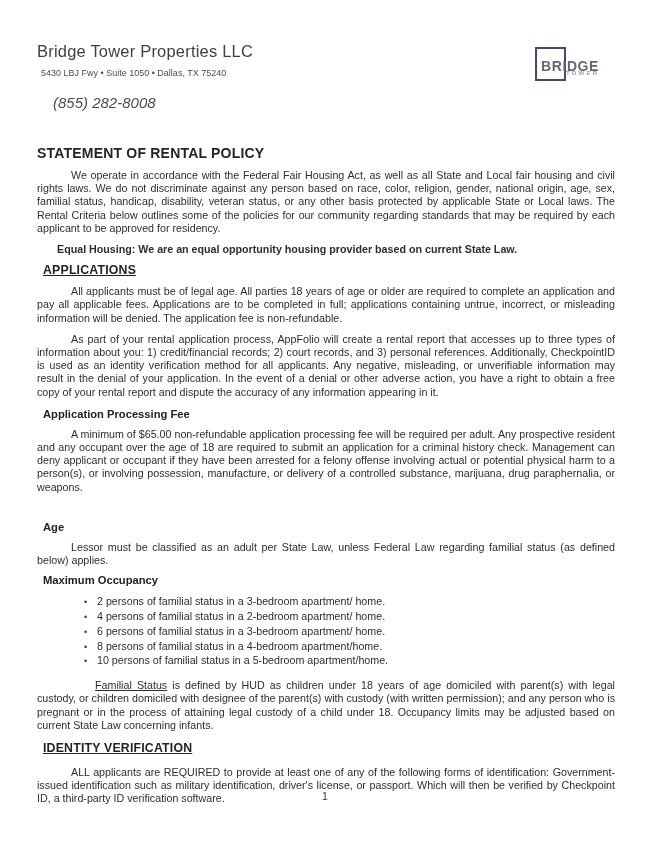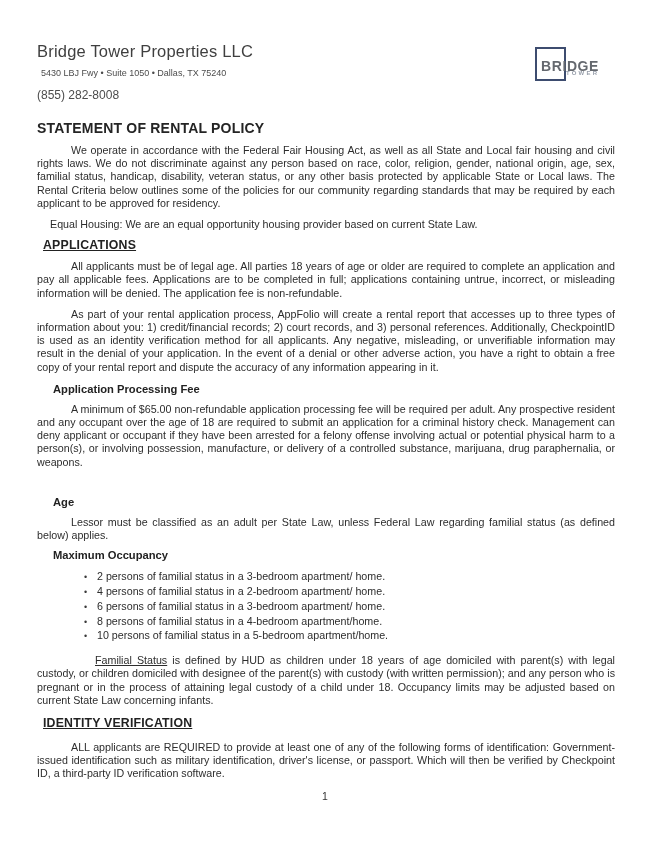--- a/index.html
+++ b/index.html
@@ -13,34 +13,34 @@
     color: #2d2d2d;
     box-sizing: border-box;
     padding: 42px 35px 0 37px;
     overflow: hidden;
   }
 
   
   .letterhead { display: flex; justify-content: space-between; align-items: flex-start; margin-bottom: 18px; }
   .company   { font-size: 16.5px; font-weight: 400; color: #3f3f3f; margin: 0 0 7px 0; letter-spacing: 0.2px; }
   .address   { font-size: 9px; color: #4c4c4c; margin: 0 0 10px 4px; }
-  .phone     { font-size: 12px; color: #4c4c4c; margin: 0; }
+  .phone     { font-size: 15px; color: #4c4c4c; margin: 16px; font-style: italic; }
 
   
   .logo { position: relative; width: 80px; height: 42px; margin-top: 4px; flex-shrink: 0; }
   .logo-box  { position: absolute; left: 0; top: 1px; width: 27px; height: 30px; border: 2px solid #3d4c6f; }
   .logo-main { position: absolute; left: 6px; top: 12px; font-size: 14px; font-weight: 600; color: #64686e; letter-spacing: 0.6px; white-space: nowrap; }
   .logo-sub  { position: absolute; left: 31px; top: 24px; font-size: 6px; font-weight: 600; letter-spacing: 2.2px; color: #979eaa; white-space: nowrap; }
 
   
   .title { font-size: 14px; font-weight: 700; color: #242424; letter-spacing: 0.2px; margin: 0 0 8px 0; }
   .para  { font-size: 10.7px; line-height: 13.2px; text-align: justify; text-indent: 34px; margin: 0 0 8px 0; color: #2d2d2d; }
-  .flush { text-indent: 0; margin-left: 13px; }
+  .flush { text-indent: 0; margin-left: 20px; font-weight: bold; }
   .h-underline { font-size: 12.3px; font-weight: 700; text-decoration: underline; color: #222222; letter-spacing: 0.2px; margin: 0 0 8px 6px; }
-  .h-sub { font-size: 11.2px; font-weight: 700; color: #222222; margin: 0 0 8px 16px; }
+  .h-sub { font-size: 11.2px; font-weight: 700; color: #222222; margin: 0 0 8px 6px; }
   .mb-p1 { margin-bottom: 8px; }
   .mb-p2 { margin-bottom: 9px; }
   .mb-fee { margin-bottom: 27px; }
   .mb-age { margin-bottom: 7px; }
   .u { text-decoration: underline; padding-left: 24px; }
 
   
   .bullets { list-style: none; margin: 0 0 11px 0; padding: 0 0 0 60px; }
   .bullets li { position: relative; font-size: 10.7px; line-height: 14.8px; color: #2d2d2d; }
   .bullets li::before { content: "•"; position: absolute; left: -13px; top: 1px; font-size: 9px; color: #3a3a3a; }

